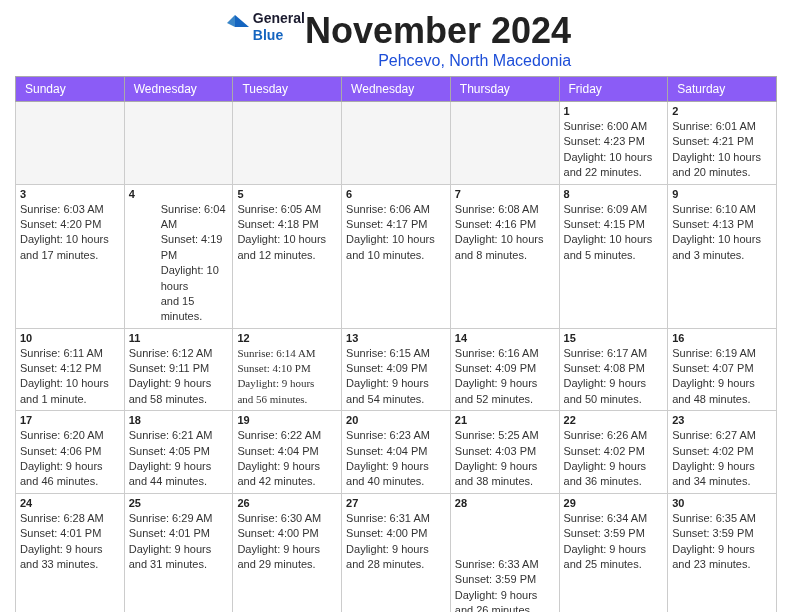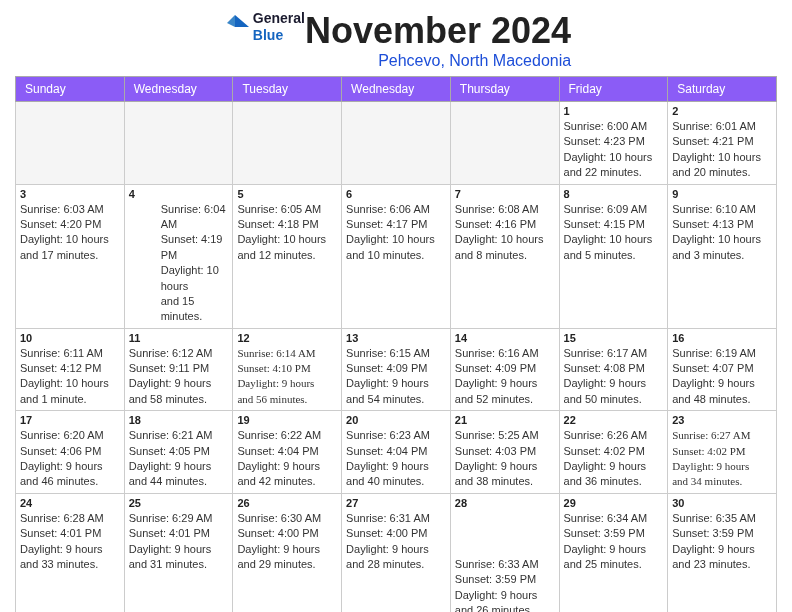--- a/index.html
+++ b/index.html
@@ -214,21 +214,21 @@
           </td>
           <td>
             <span class="day-number">22</span>
             <div class="day-info" style="white-space: pre-line;">Sunrise: 6:26 AM
 Sunset: 4:02 PM
 Daylight: 9 hours
 and 36 minutes.</div>
           </td>
           <td>
             <span class="day-number">23</span>
-            <div class="day-info" style="white-space: pre-line; font-family: Liberation Serif, serif;">Sunrise: 6:27 AM
+            <div class="day-info" style="white-space: pre-line;">Sunrise: 6:27 AM
 Sunset: 4:02 PM
 Daylight: 9 hours
 and 34 minutes.</div>
           </td>
         </tr>
         <tr>
           <td>
             <span class="day-number">24</span>
             <div class="day-info" style="white-space: pre-line;">Sunrise: 6:28 AM
 Sunset: 4:01 PM

